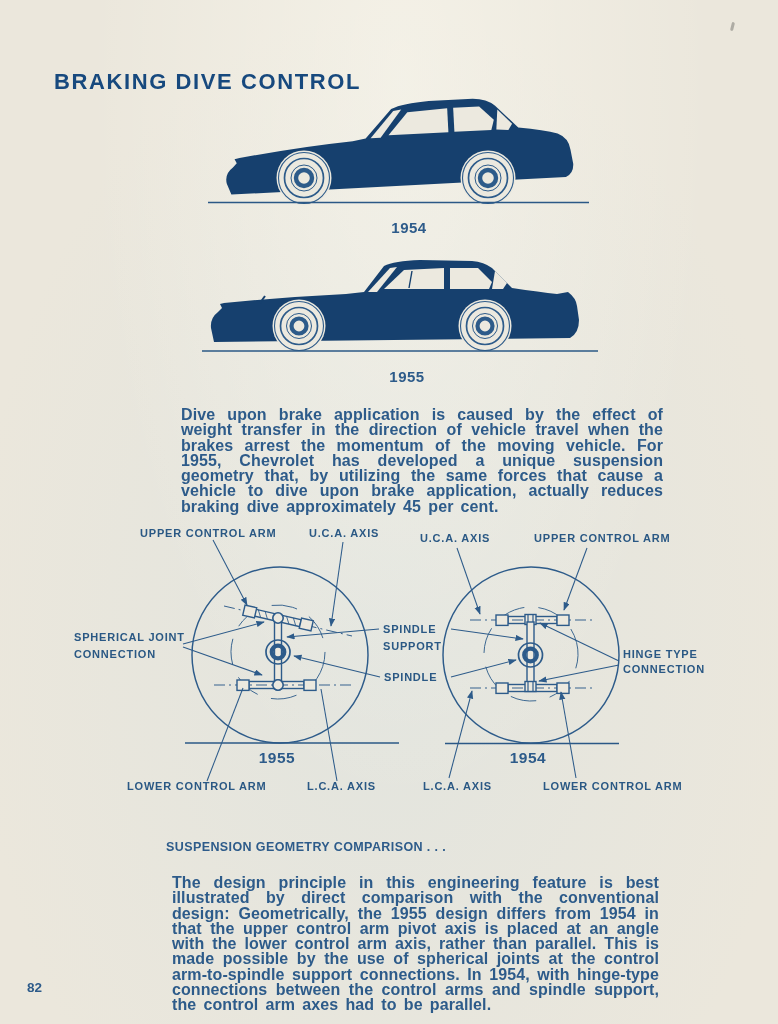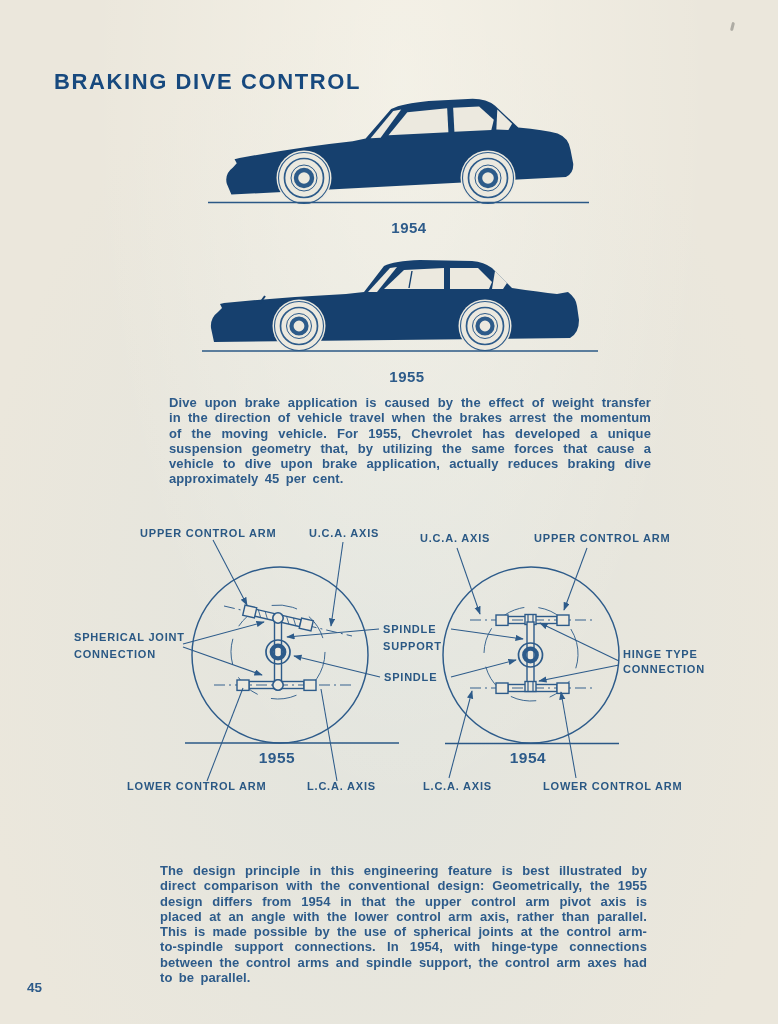--- a/index.html
+++ b/index.html
@@ -15,22 +15,22 @@
     font-family:"Liberation Sans",sans-serif;
     padding-left:24px;
   }
   .abs{position:absolute;}
   .title{
     left:54px;top:54px;
     font-size:22px;font-weight:700;letter-spacing:1.6px;
     color:#17497e;
   }
   .body-text{
-    color:#2d5b8a;font-weight:700;font-size:13px;line-height:15.3px;
-    text-align:justify;word-spacing:2.6px;letter-spacing:0.1px;margin:4px;
+    color:#2d5b8a;font-weight:700;font-size:16px;line-height:15.3px;
+    text-align:justify;word-spacing:2.6px;letter-spacing:0.1px;margin:16px;
   }
   .para1{left:165px;top:391px;width:482px;}
   .para2{left:156px;top:859px;width:487px;}
   .h2{
     left:166px;top:840px;margin:0;
     font-size:12.5px;font-weight:700;letter-spacing:0.4px;color:#2d5b8a;
   }
   .year-caption{
     width:70px;text-align:center;
     font-size:15px;font-weight:700;color:#2d5b8a;letter-spacing:0.5px;
@@ -233,18 +233,19 @@
       <text class="dlabel" x="623" y="158">CONNECTION</text>
       <text class="dyear" x="277" y="248" text-anchor="middle">1955</text>
       <text class="dyear" x="528" y="248" text-anchor="middle">1954</text>
       <text class="dlabel" x="127" y="275">LOWER CONTROL ARM</text>
       <text class="dlabel" x="307" y="275">L.C.A. AXIS</text>
       <text class="dlabel" x="423" y="275">L.C.A. AXIS</text>
       <text class="dlabel" x="543" y="275">LOWER CONTROL ARM</text>
     </g>
   </svg>
 
+  <h2 class="abs h2">SUSPENSION GEOMETRY COMPARISON .  .  .</h2>
   <p class="abs body-text para2">The design principle in this engineering feature is best illustrated by direct comparison with the conventional design: Geometrically, the 1955 design differs from 1954 in that the upper control arm pivot axis is placed at an angle with the lower control arm axis, rather than parallel. This is made possible by the use of spherical joints at the control arm-to-spindle support connections. In 1954, with hinge-type connections between the control arms and spindle support, the control arm axes had to be parallel.</p>
 
-  <div class="abs page-number">45</div>
+  <div class="abs page-number">82</div>
   <div class="abs speck"></div>
 
 </div>
 
 </body></html>

